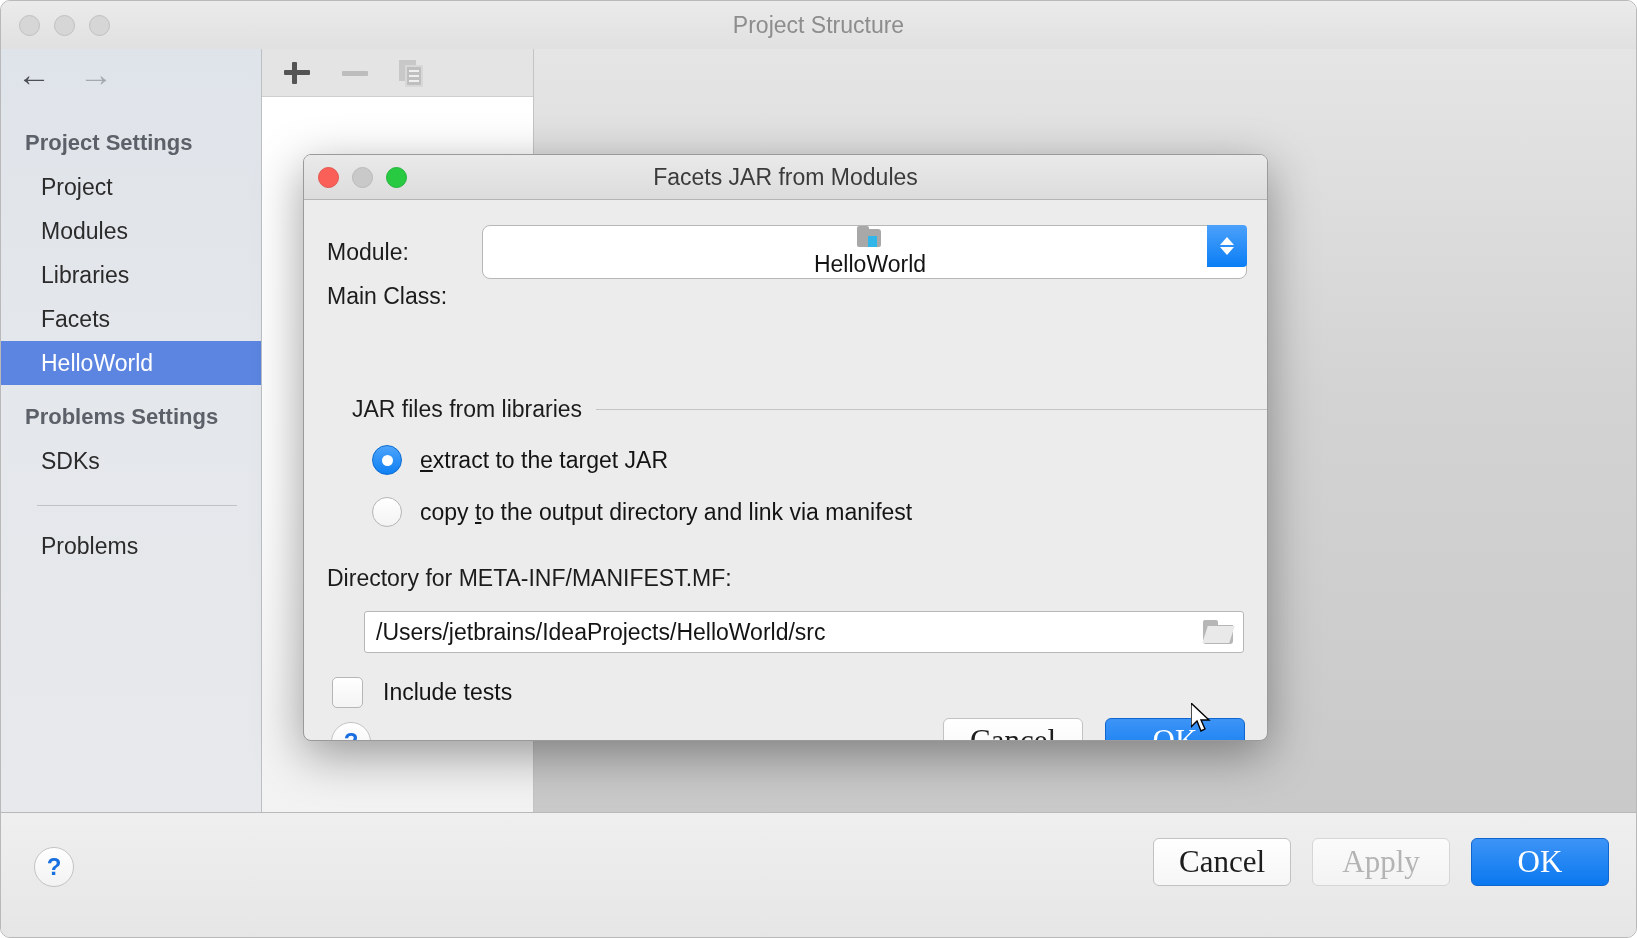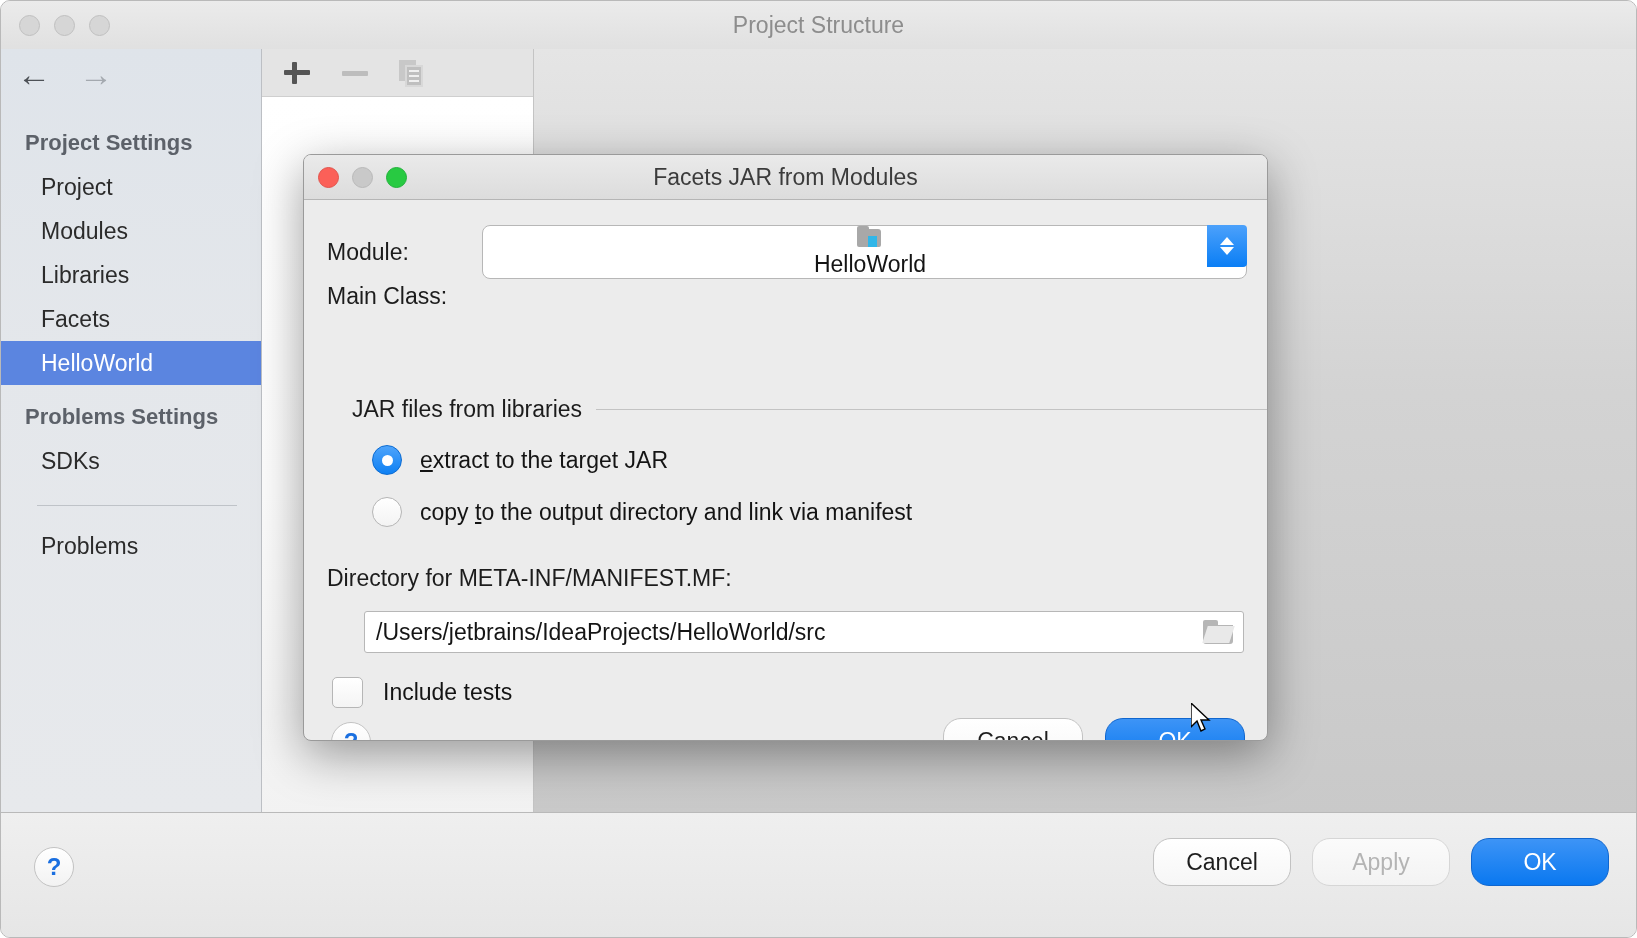--- a/index.html
+++ b/index.html
@@ -137,24 +137,24 @@
     background: linear-gradient(#ffffff,#f2f2f2);
     border: 1px solid #c3c3c3;
     color: #1a6fe0; font-size: 24px; font-weight: bold;
     text-align: center; line-height: 38px;
   }
   #main-buttons {
     position: absolute; right: 27px; top: 25px;
     display: flex; gap: 21px; align-items: center;
   }
   .btn {
-    height: 48px; min-width: 138px; border-radius: 18px;
-    font-size: 23px; display: flex; align-items: center; justify-content: center;
+    height: 48px; min-width: 138px; border-radius: 6px;
+    font-size: 31px; display: flex; align-items: center; justify-content: center;
     background: linear-gradient(#ffffff,#f6f6f6);
-    border: 1px solid #c2c2c2; color: #1d1d1d;
+    border: 1px solid #c2c2c2; color: #1d1d1d; font-family: Liberation Serif, serif;
   }
   .btn.disabled { color: #b4b4b4; background: linear-gradient(#fbfbfb,#f3f3f3); border-color:#d6d6d6; }
   .btn.primary {
     background: linear-gradient(#3d94f6,#0a78f0);
     border: 1px solid #1066ce; color: #ffffff;
   }
 
   
   #dialog {
     position: absolute; left: 302px; top: 153px;

